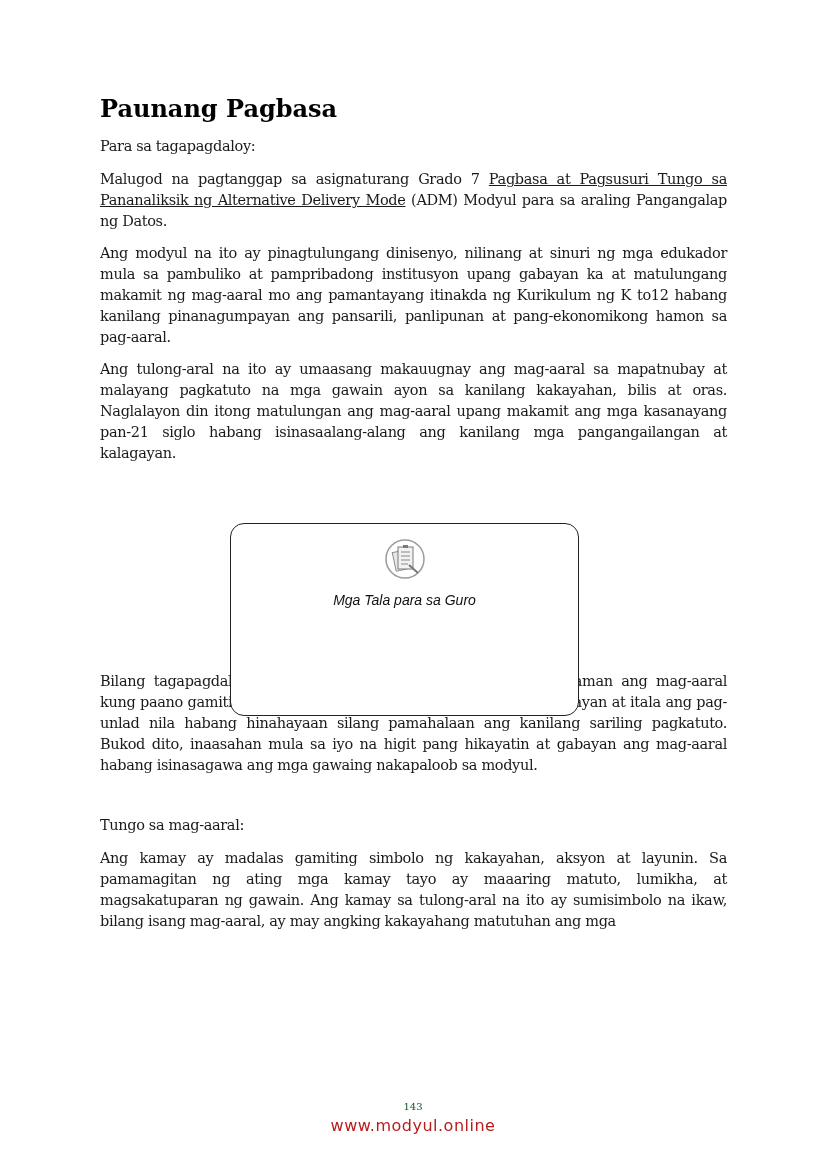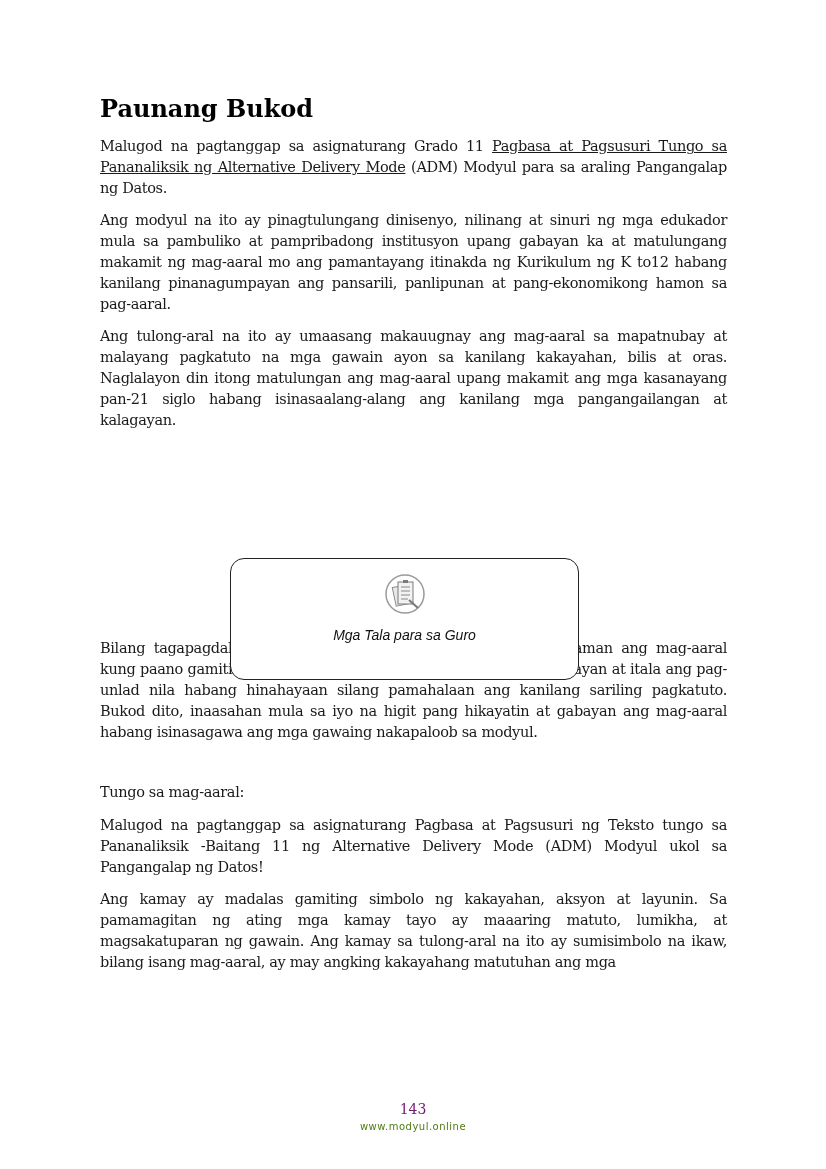--- a/index.html
+++ b/index.html
@@ -14,62 +14,62 @@
     font-weight: bold; font-size: 24px; margin: 0 0 14px 0; line-height: 1.1;
     color: #000;
   }
   p {
     font-size: 14.5px; line-height: 21px; margin: 0 0 11px 0;
     text-align: justify; letter-spacing: -0.35px;
   }
   p.label { text-align: left; margin-bottom: 12px; }
   .u { text-decoration: underline; }
   .note-box {
-    position: absolute; left: 130px; top: 462px;
-    width: 349px; height: 122px;
+    position: absolute; left: 130px; top: 427px;
+    width: 349px; height: 193px;
     border: 1.5px solid #222; border-radius: 14px; background: #fff;
     text-align: center; box-sizing: border-box;
   }
   .note-icon { position: absolute; left: 152px; top: 13px; width: 44px; height: 44px; }
   .note-text {
     position: absolute; left: 0; right: 0; top: 67px;
     font-family: "Liberation Sans", sans-serif; font-style: italic;
     font-size: 14px; line-height: 18px; color: #111;
     padding: 0 18px;
   }
   .gap { height: 28px; }
   .footer {
     position: absolute; left: 0; width: 826px; top: 1101px; text-align: center;
   }
-  .page-num { font-family: "DejaVu Serif", serif; font-size: 14px; color: #701a75; }
+  .page-num { font-family: "DejaVu Serif", serif; font-size: 10px; color: #14532d; }
   .watermark {
-    font-family: "DejaVu Sans", sans-serif; font-size: 10px; color: #4d7c0f;
+    font-family: "DejaVu Sans", sans-serif; font-size: 16px; color: #b91c1c;
     margin-top: 4px; letter-spacing: 0.5px;
   }
 </style>
 </head>
 <body>
 
 <div class="page">
-  <h1 class="title">Paunang Bukod</h1>
+  <h1 class="title">Paunang Pagbasa</h1>
 
+  <p class="label">Para sa tagapagdaloy:</p>
 
-  <p><span>Malugod na pagtanggap sa asignaturang Grado 11 </span><span class="u">Pagbasa at Pagsusuri Tungo sa Pananaliksik ng Alternative Delivery Mode</span><span> (ADM) Modyul para sa araling Pangangalap ng Datos.</span></p>
+  <p><span>Malugod na pagtanggap sa asignaturang Grado 7 </span><span class="u">Pagbasa at Pagsusuri Tungo sa Pananaliksik ng Alternative Delivery Mode</span><span> (ADM) Modyul para sa araling Pangangalap ng Datos.</span></p>
 
   <p>Ang modyul na ito ay pinagtulungang dinisenyo, nilinang at sinuri ng mga edukador mula sa pambuliko at pampribadong institusyon upang gabayan ka at matulungang makamit ng mag-aaral mo ang pamantayang itinakda ng Kurikulum ng K to12 habang kanilang pinanagumpayan ang pansarili, panlipunan at pang-ekonomikong hamon sa pag-aaral.</p>
   <p>Ang tulong-aral na ito ay umaasang makauugnay ang mag-aaral sa mapatnubay at malayang pagkatuto na mga gawain ayon sa kanilang kakayahan, bilis at oras. Naglalayon din itong matulungan ang mag-aaral upang makamit ang mga kasanayang pan-21 siglo habang isinasaalang-alang ang kanilang mga pangangailangan at kalagayan.</p>
 
   <div style="height:196px;"></div>
 
   <p>Bilang tagapagdaloy, inaasahang bibigyan mo ng paunang kaalaman ang mag-aaral kung paano gamitin ang modyul na ito. Kinakailangan ding subaybayan at itala ang pag-unlad nila habang hinahayaan silang pamahalaan ang kanilang sariling pagkatuto. Bukod dito, inaasahan mula sa iyo na higit pang hikayatin at gabayan ang mag-aaral habang isinasagawa ang mga gawaing nakapaloob sa modyul.</p>
 
   <div class="gap"></div>
 
   <p class="label">Tungo sa mag-aaral:</p>
-  <p>Malugod na pagtanggap sa asignaturang Pagbasa at Pagsusuri ng Teksto tungo sa Pananaliksik -Baitang 11 ng Alternative Delivery Mode (ADM) Modyul ukol sa Pangangalap ng Datos!</p>
   <p>Ang kamay ay madalas gamiting simbolo ng kakayahan, aksyon at layunin. Sa pamamagitan ng ating mga kamay tayo ay maaaring matuto, lumikha, at magsakatuparan ng gawain. Ang kamay sa tulong-aral na ito ay sumisimbolo na ikaw, bilang isang mag-aaral, ay may angking kakayahang matutuhan ang mga</p>
 
   <div class="note-box">
     <span class="note-icon">
       <svg width="44" height="44" viewBox="0 0 44 44">
         <circle cx="22" cy="22" r="19" fill="none" stroke="#9a9a9a" stroke-width="1.5"></circle>
         <rect x="11" y="14" width="15" height="19" fill="#e8e8e8" stroke="#8a8a8a" stroke-width="1" transform="rotate(-12 18 23)"></rect>
         <rect x="15" y="10" width="15" height="22" fill="#f2f2f2" stroke="#7a7a7a" stroke-width="1"></rect>
         <rect x="20" y="8" width="5" height="3" fill="#7a7a7a"></rect>
         <line x1="18" y1="15" x2="27" y2="15" stroke="#888" stroke-width="1"></line>

